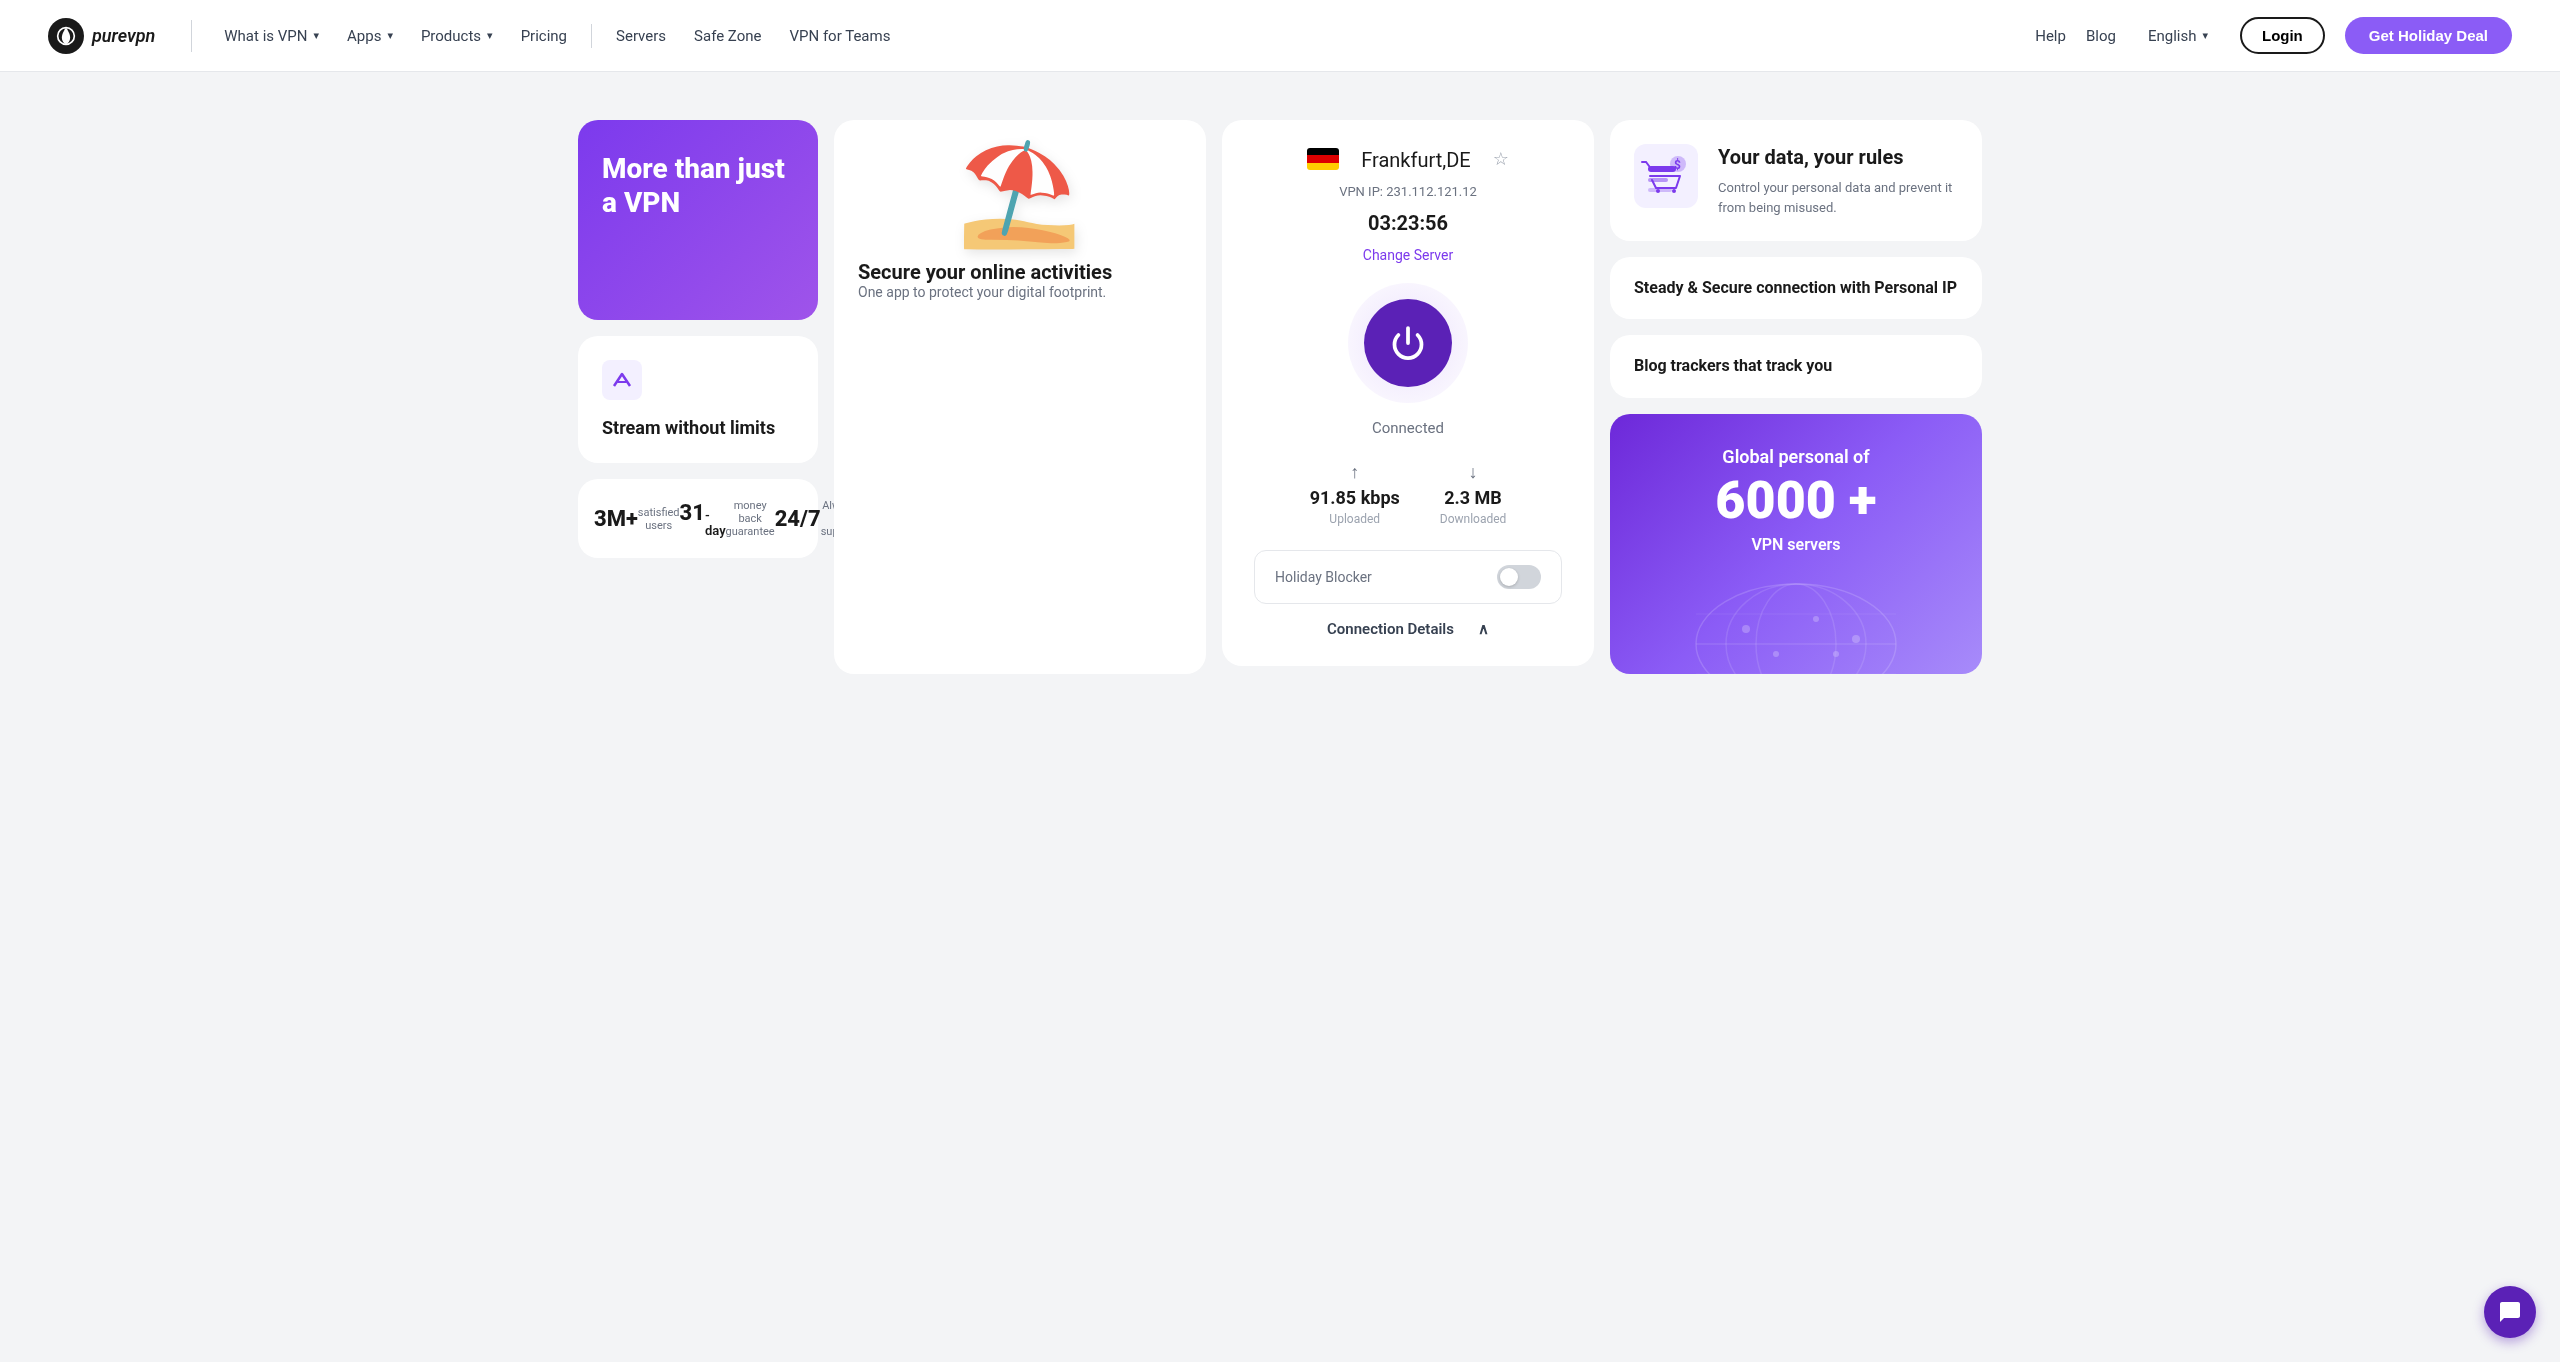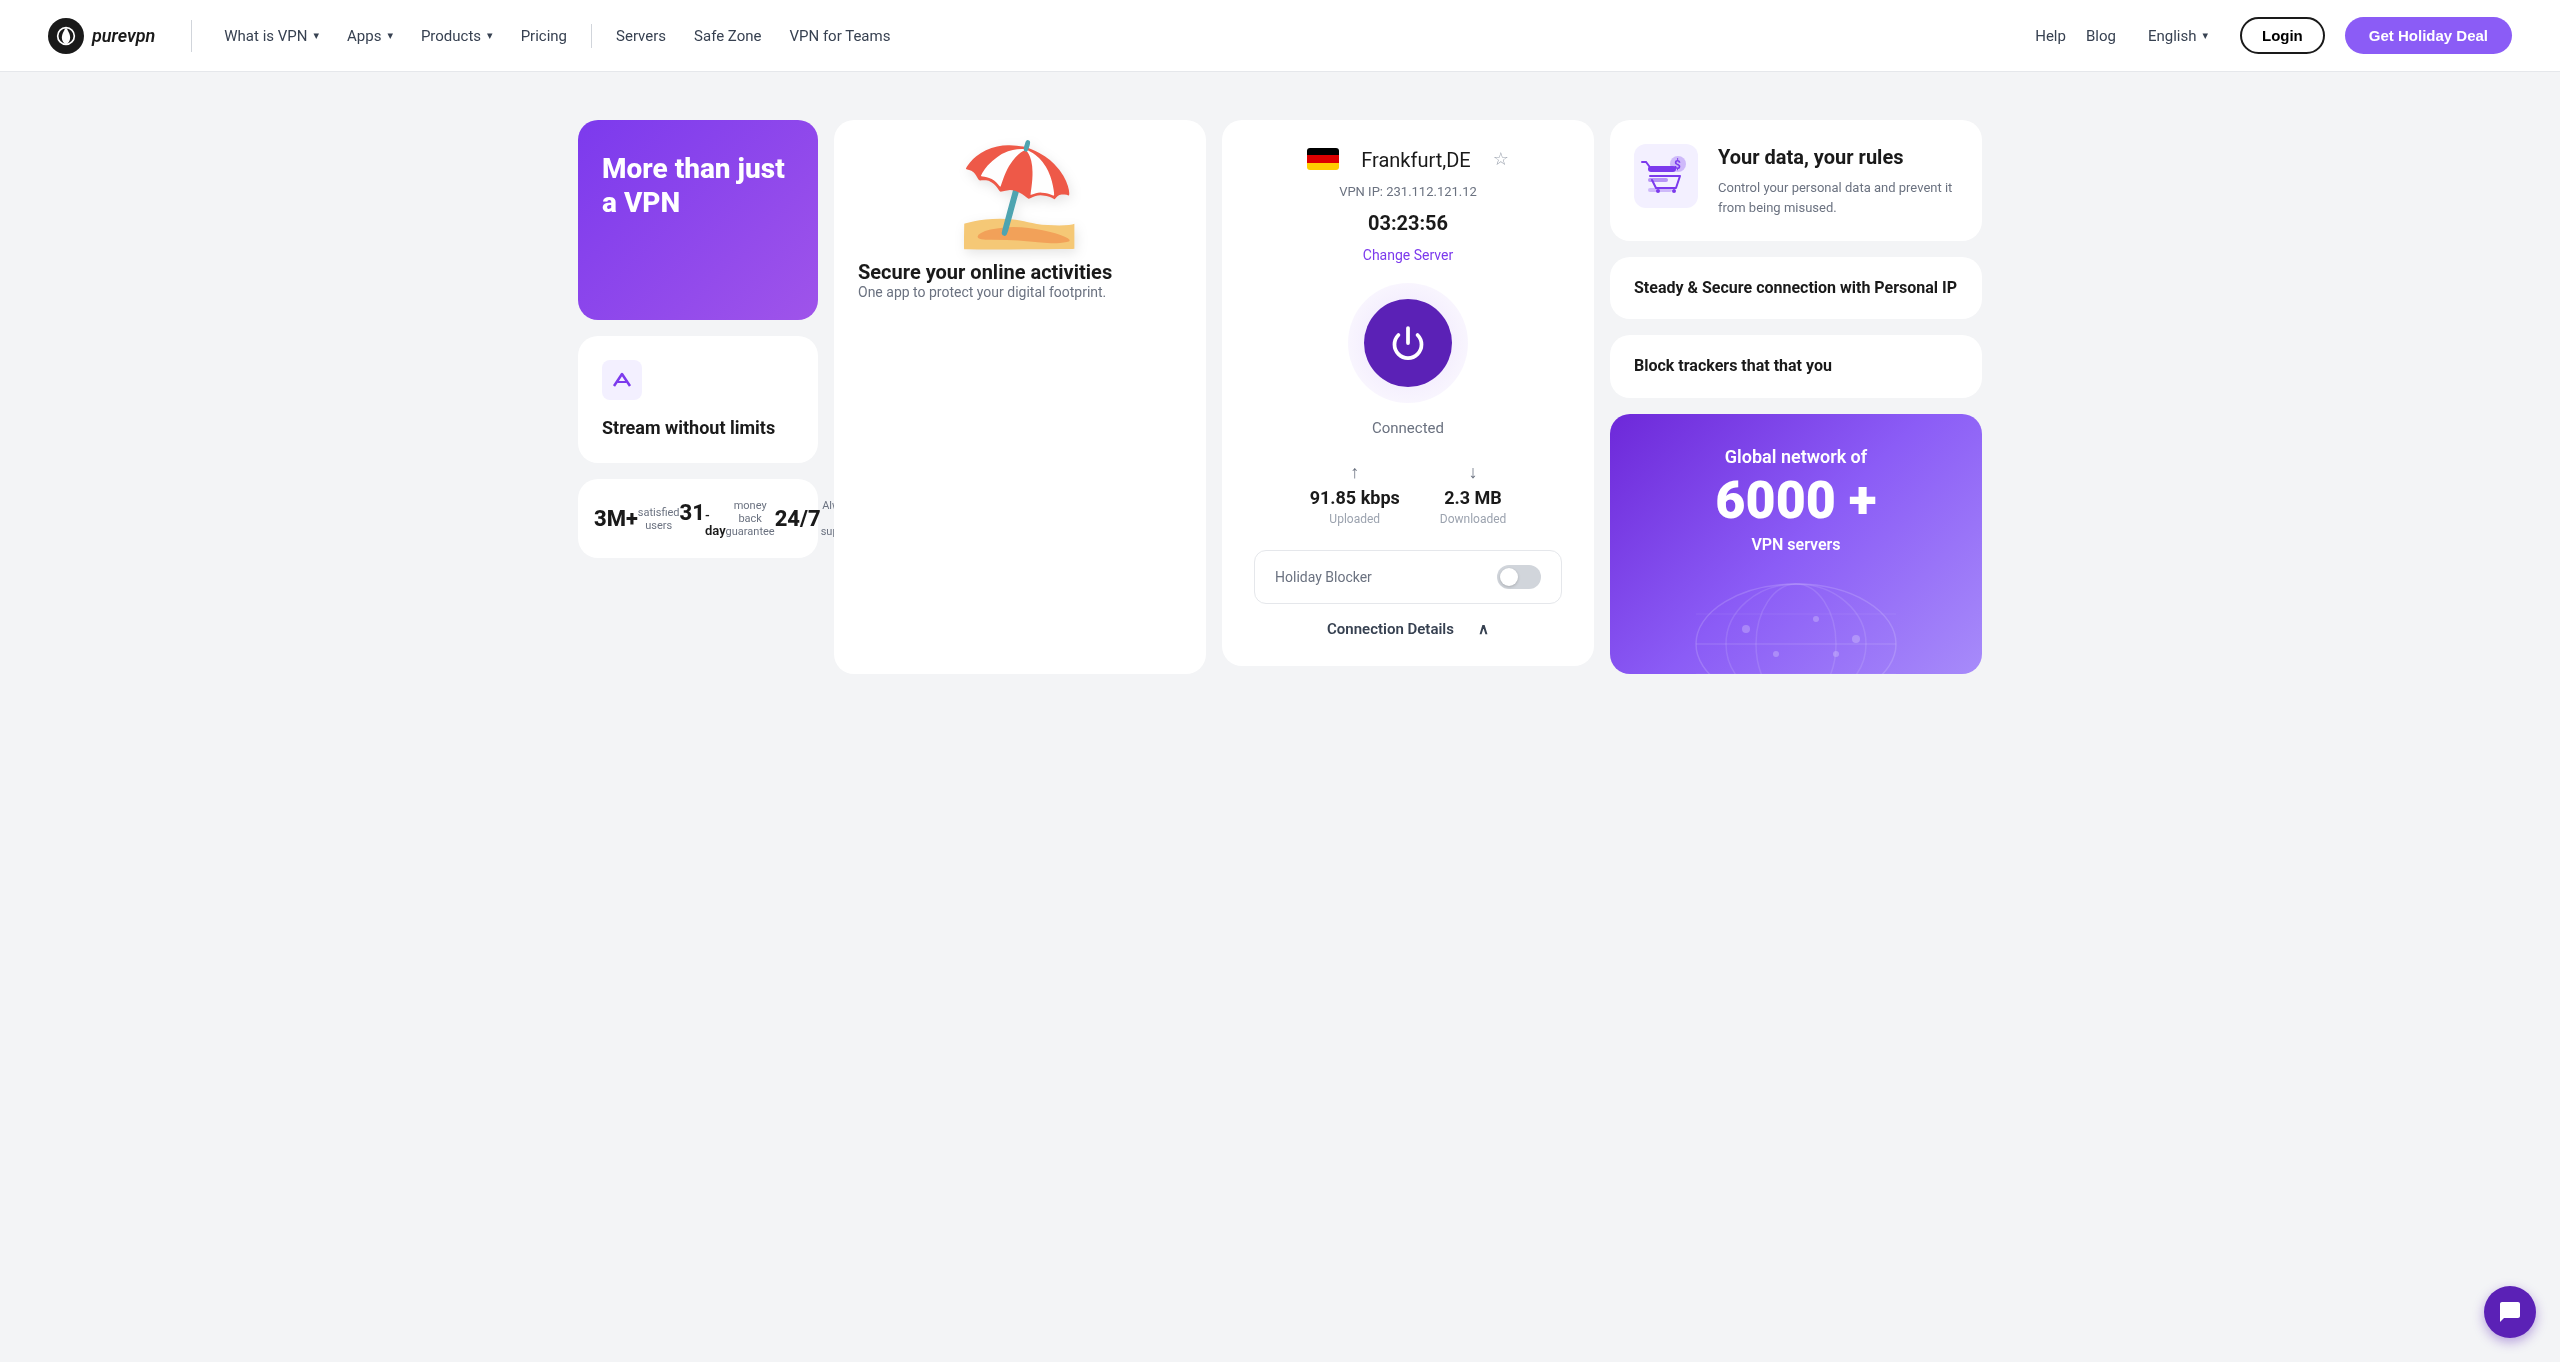--- a/index.html
+++ b/index.html
@@ -665,25 +665,25 @@
         <h3>Your data, your rules</h3>
         <p>Control your personal data and prevent it from being misused.</p>
       </div>
     </div>
 
     <div class="card-personal-ip">
       <span class="feature-title">Steady &amp; Secure connection with Personal IP</span>
     </div>
 
     <div class="card-block-trackers">
-      <span class="feature-title">Block trackers that that you</span>
+      <span class="feature-title">Blog trackers that track you</span>
     </div>
 
     <div class="card-global-network">
-      <span class="global-network-title">Global network of</span>
+      <span class="global-network-title">Global personal of</span>
       <span class="global-network-number">6000 +</span>
       <span class="global-network-subtitle">VPN servers</span>
 
       <svg class="globe-visual" viewBox="0 0 220 160" fill="none">
         <ellipse cx="110" cy="110" rx="100" ry="60" stroke="rgba(255,255,255,0.4)" stroke-width="1.5" fill="none"></ellipse>
         <ellipse cx="110" cy="110" rx="70" ry="60" stroke="rgba(255,255,255,0.3)" stroke-width="1.5" fill="none"></ellipse>
         <ellipse cx="110" cy="110" rx="40" ry="60" stroke="rgba(255,255,255,0.3)" stroke-width="1.5" fill="none"></ellipse>
         <line x1="10" y1="110" x2="210" y2="110" stroke="rgba(255,255,255,0.3)" stroke-width="1.5"></line>
         <line x1="10" y1="80" x2="210" y2="80" stroke="rgba(255,255,255,0.2)" stroke-width="1"></line>
         <line x1="10" y1="140" x2="210" y2="140" stroke="rgba(255,255,255,0.2)" stroke-width="1"></line>

